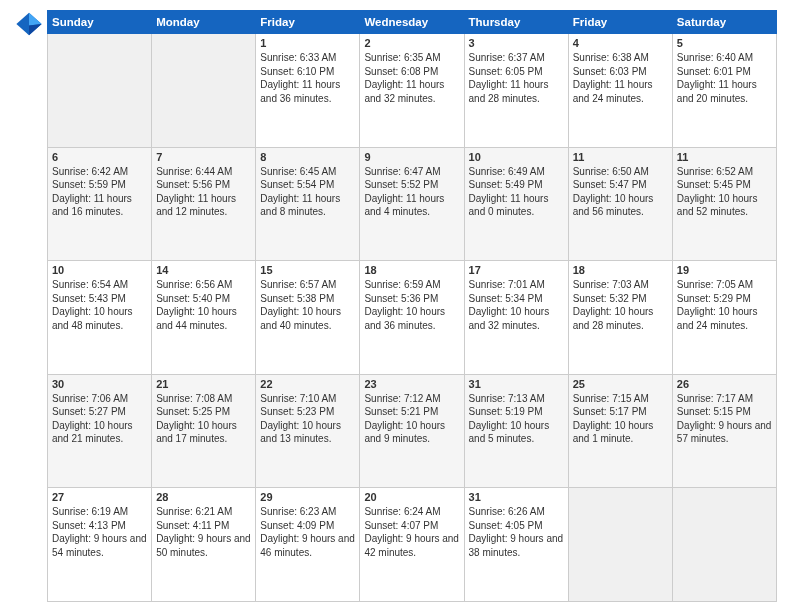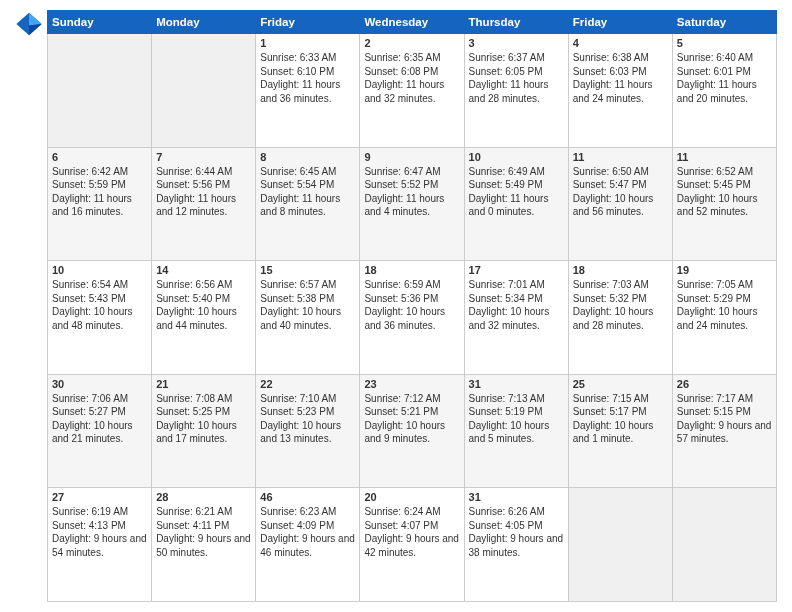--- a/index.html
+++ b/index.html
@@ -249,21 +249,21 @@
         <tr>
           <td>
             <span class="day-number">27</span>
             <div class="day-info">Sunrise: 6:19 AM<br>Sunset: 4:13 PM<br>Daylight: 9 hours and 54 minutes.</div>
           </td>
           <td>
             <span class="day-number">28</span>
             <div class="day-info">Sunrise: 6:21 AM<br>Sunset: 4:11 PM<br>Daylight: 9 hours and 50 minutes.</div>
           </td>
           <td>
-            <span class="day-number">46</span>
+            <span class="day-number">29</span>
             <div class="day-info">Sunrise: 6:23 AM<br>Sunset: 4:09 PM<br>Daylight: 9 hours and 46 minutes.</div>
           </td>
           <td>
             <span class="day-number">20</span>
             <div class="day-info">Sunrise: 6:24 AM<br>Sunset: 4:07 PM<br>Daylight: 9 hours and 42 minutes.</div>
           </td>
           <td>
             <span class="day-number">31</span>
             <div class="day-info">Sunrise: 6:26 AM<br>Sunset: 4:05 PM<br>Daylight: 9 hours and 38 minutes.</div>
           </td>

